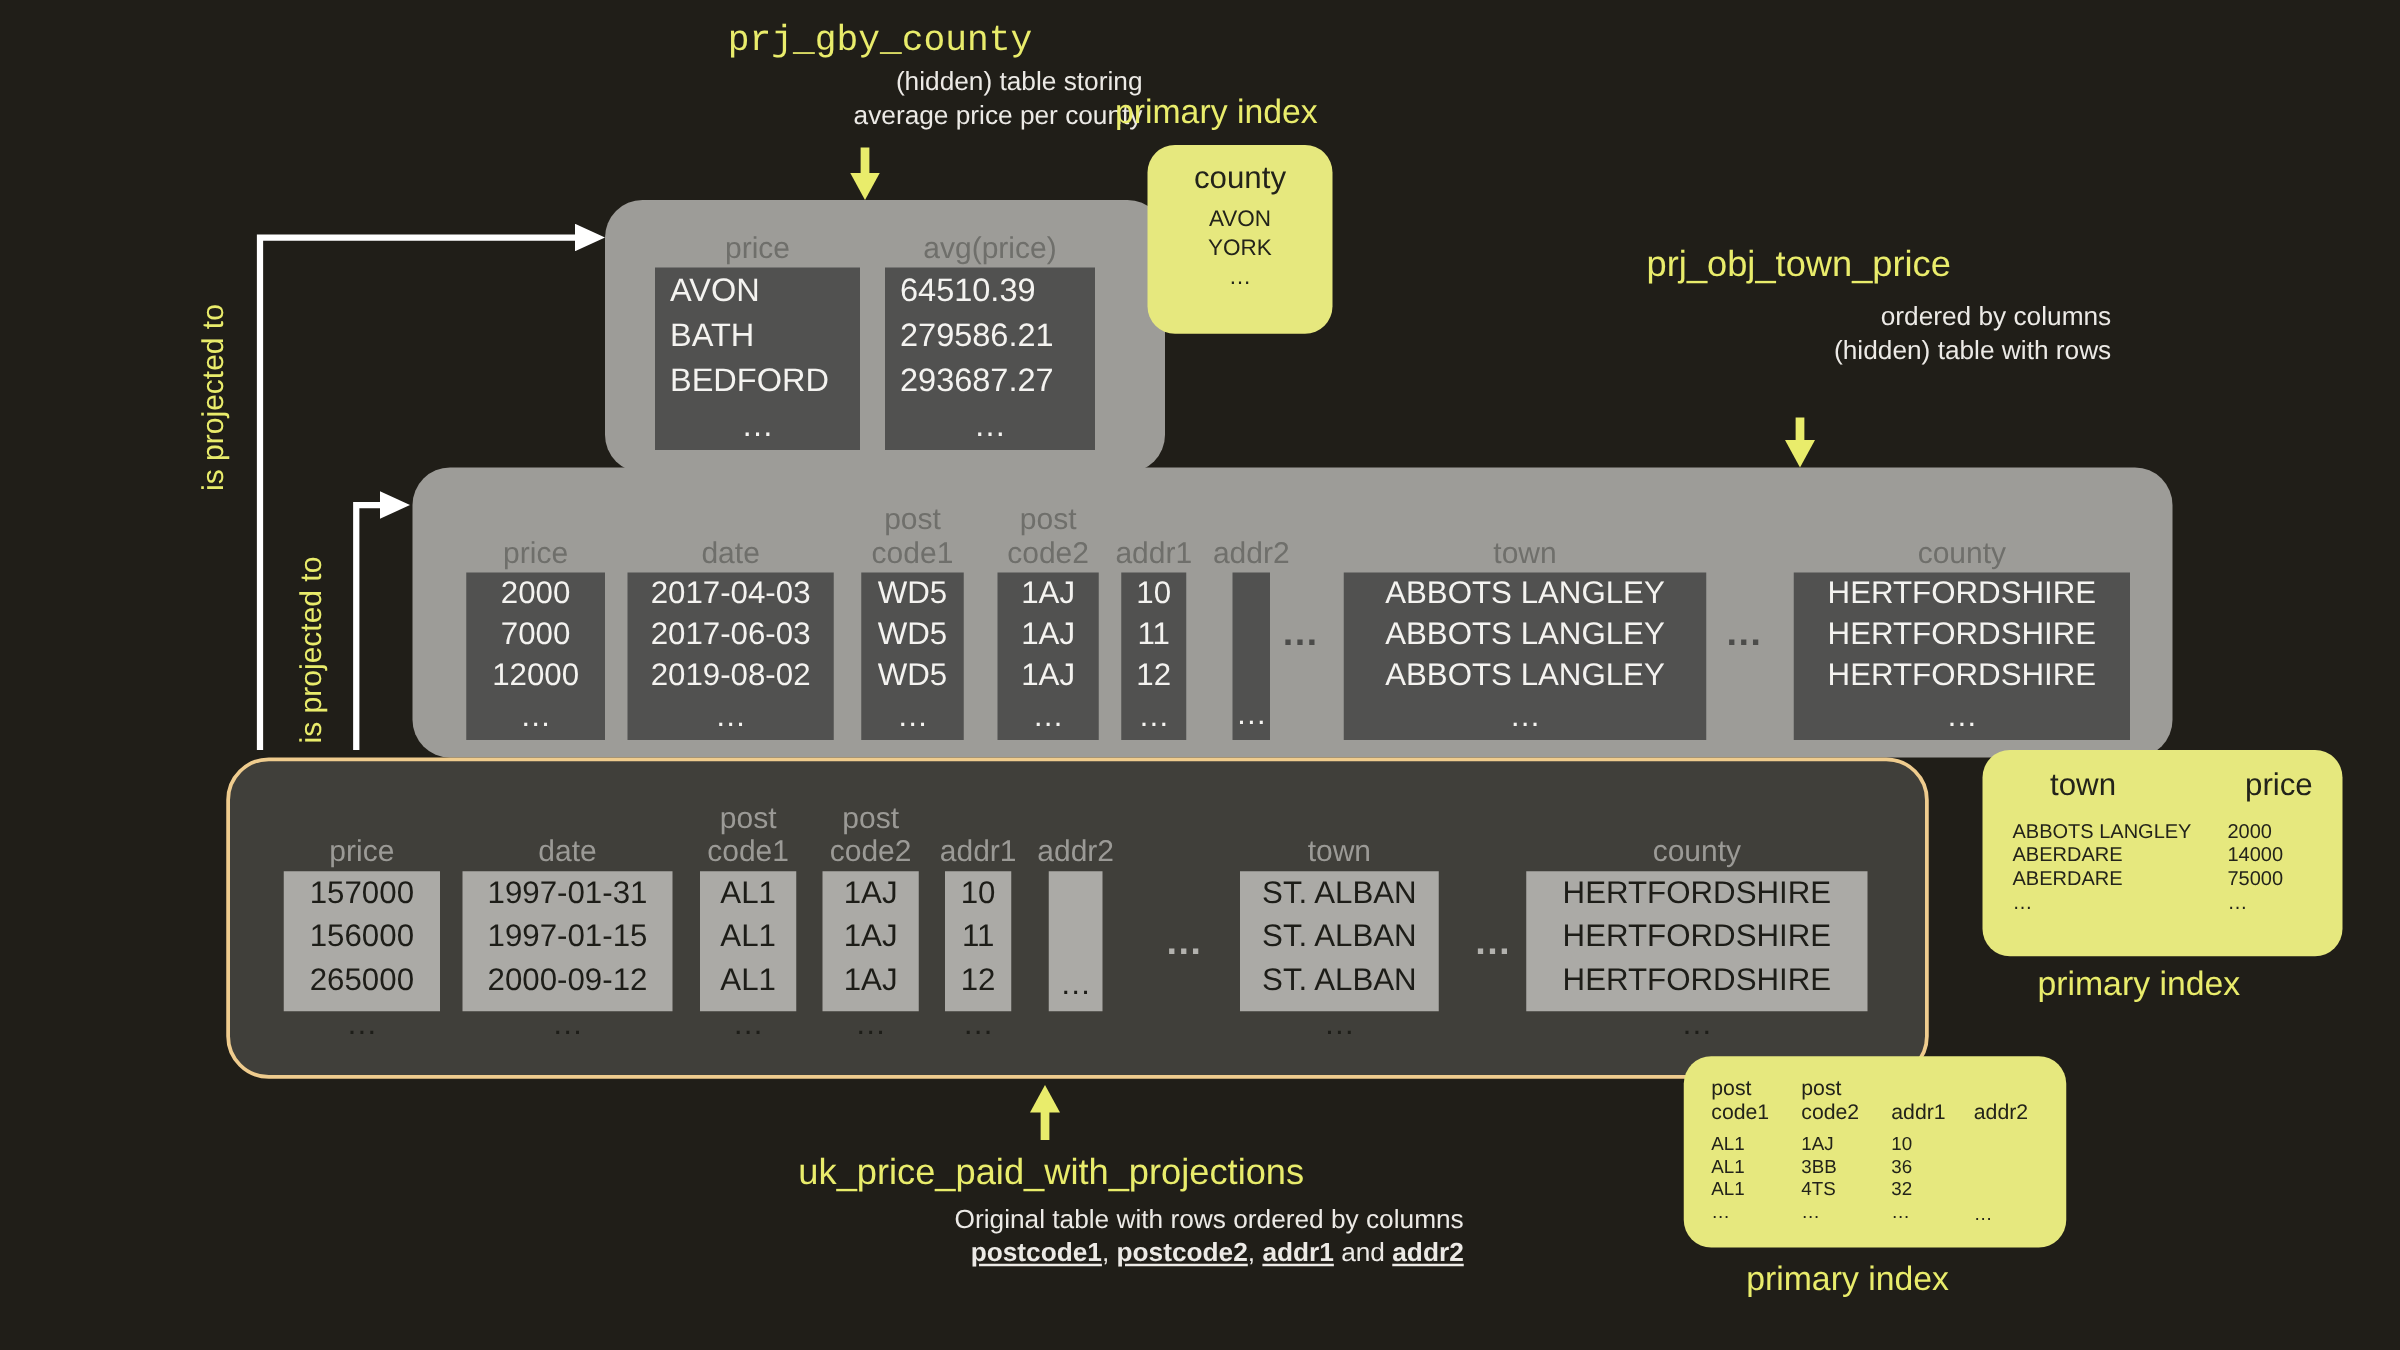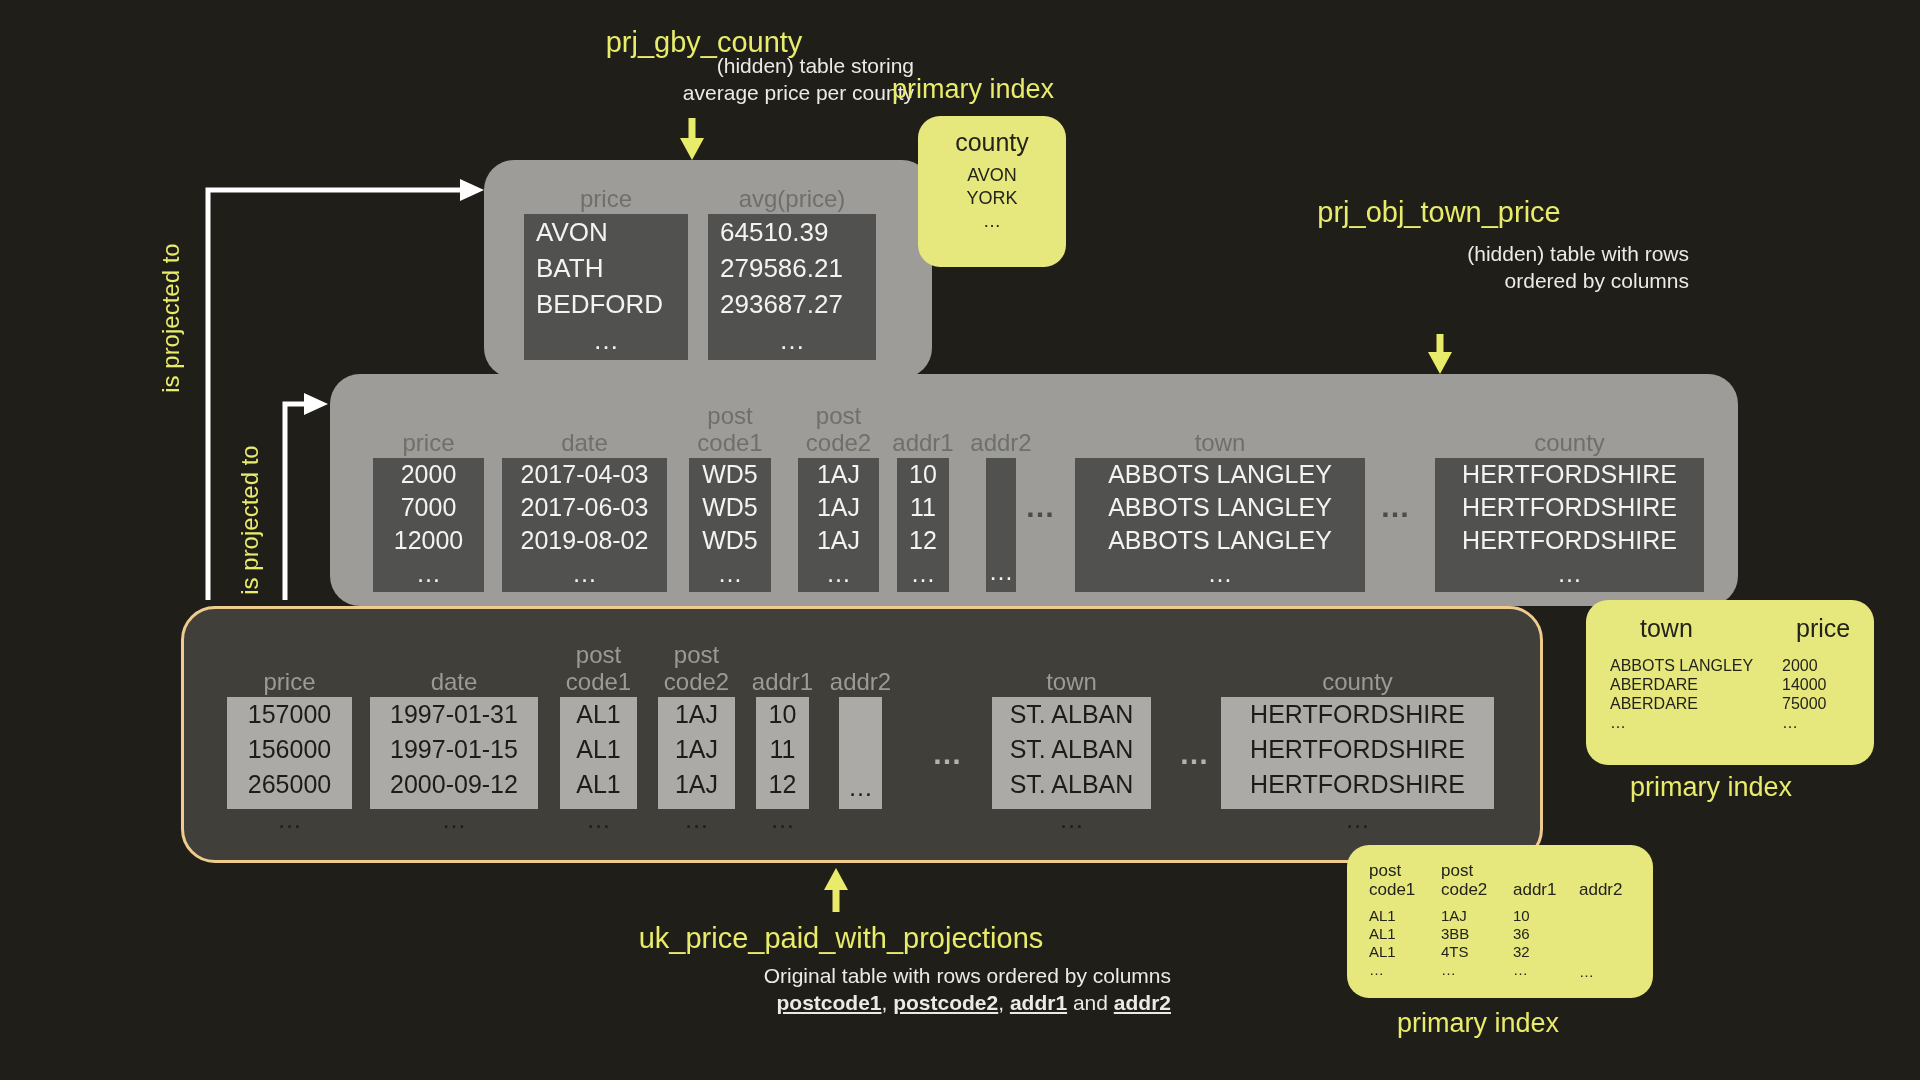--- a/index.html
+++ b/index.html
@@ -86,21 +86,21 @@
     <path d="M208,600 L208,190 L462,190" fill="none" stroke="#ffffff" stroke-width="5" marker-end="url(#ah-white)"></path>
     <path d="M285,600 L285,404 L306,404" fill="none" stroke="#ffffff" stroke-width="5" marker-end="url(#ah-white)"></path>
     <line x1="692" y1="118" x2="692" y2="140" stroke="#e9ec6b" stroke-width="7" marker-end="url(#ah-yellow)"></line>
     <line x1="1440" y1="334" x2="1440" y2="354" stroke="#e9ec6b" stroke-width="7" marker-end="url(#ah-yellow)"></line>
     <line x1="836" y1="912" x2="836" y2="888" stroke="#e9ec6b" stroke-width="7" marker-end="url(#ah-yellow)"></line>
   </svg>
 
   <div class="rot-label" style="left:61px;top:303px;">is projected to</div>
   <div class="rot-label" style="left:140px;top:505px;">is projected to</div>
 
-  <div class="big-title" style="left:499px;top:26px;width:410px;">prj_gby_county</div>
+  <div class="big-title" style="left:499px;top:16px;width:410px;font-family:Liberation Mono, monospace;">prj_gby_county</div>
   <div class="desc" style="left:494px;top:52px;width:420px;">
     <div>(hidden) table storing</div>
     <div>average price per county</div>
   </div>
 
   <div class="gtable top-table" style="left:484px;top:160px;width:448px;height:218px;">
     <div class="col" style="left:40px;width:164px;">
       <div class="hdr">price</div>
       <div class="cell dark">
           <div>AVON</div>
@@ -115,22 +115,22 @@
           <div>64510.39</div>
           <div>279586.21</div>
           <div>293687.27</div>
           <div>…</div>
         </div>
     </div>
   </div>
 
   <div class="big-title" style="left:1189px;top:196px;width:500px;">prj_obj_town_price</div>
   <div class="desc" style="left:1189px;top:240px;width:500px;">
+    <div>ordered by columns</div>
     <div>(hidden) table with rows</div>
-    <div>ordered by columns</div>
   </div>
 
   <div class="gtable mid-table" style="left:330px;top:374px;width:1408px;height:232px;">
     <div class="col" style="left:43px;width:111px;">
       <div class="hdr">price</div>
       <div class="cell dark">
           <div>2000</div>
           <div>7000</div>
           <div>12000</div>
           <div>…</div>

